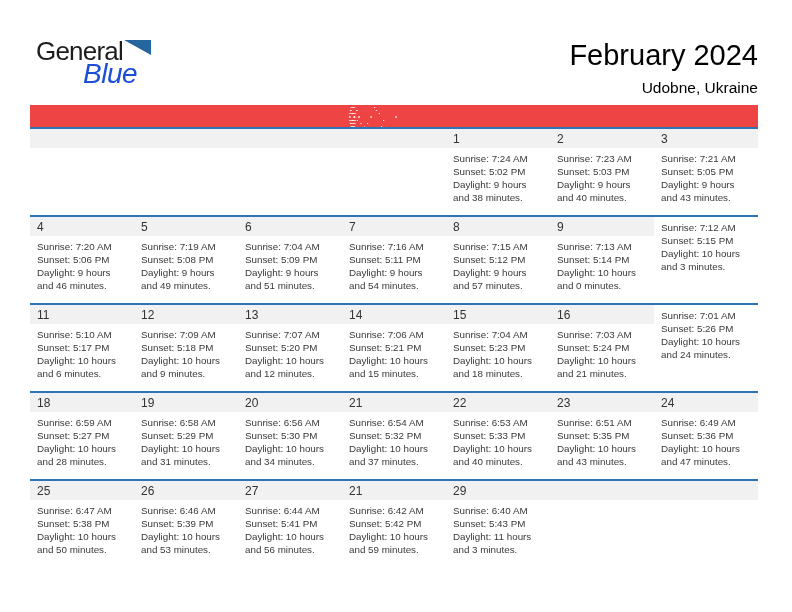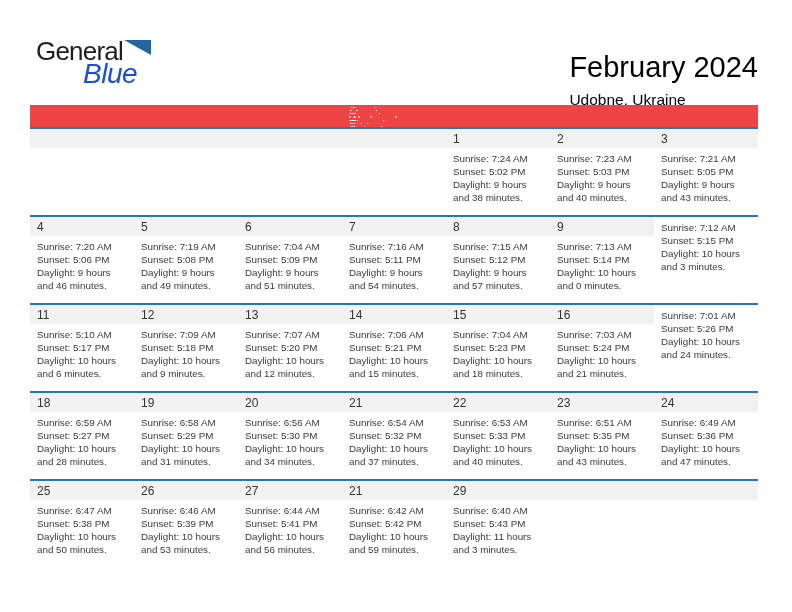--- a/index.html
+++ b/index.html
@@ -19,21 +19,21 @@
   .logo-general {
     font-size: 26px; color: #1d1d1f; letter-spacing: -0.8px; line-height: 1;
   }
   .logo-triangle { margin-left: 1px; margin-top: 2px; display: block; }
   .logo-blue {
     font-size: 28px; color: #1d4ed8; letter-spacing: -0.5px; line-height: 1;
     margin-top: -4px; padding-left: 47px; font-style: italic;
   }
 
   
-  .title-block { position: absolute; right: 34px; top: 52px; }
+  .title-block { position: absolute; right: 34px; top: 40px; text-align: right; }
   .page-title { font-size: 29px; font-weight: 400; color: #000000; line-height: 1.1; }
   .page-subtitle { font-size: 15.5px; font-weight: 400; color: #000000; margin-top: 7px; }
 
   
   .calendar { position: absolute; left: 30px; top: 105px; width: 728px; }
   .weekday-row {
     display: flex; background: #ef4444; height: 22px; align-items: center; flex-direction: column;
   }
   .weekday {
     width: 104px; color: #ffffff; font-size: 11.5px; padding-left: 7px;

